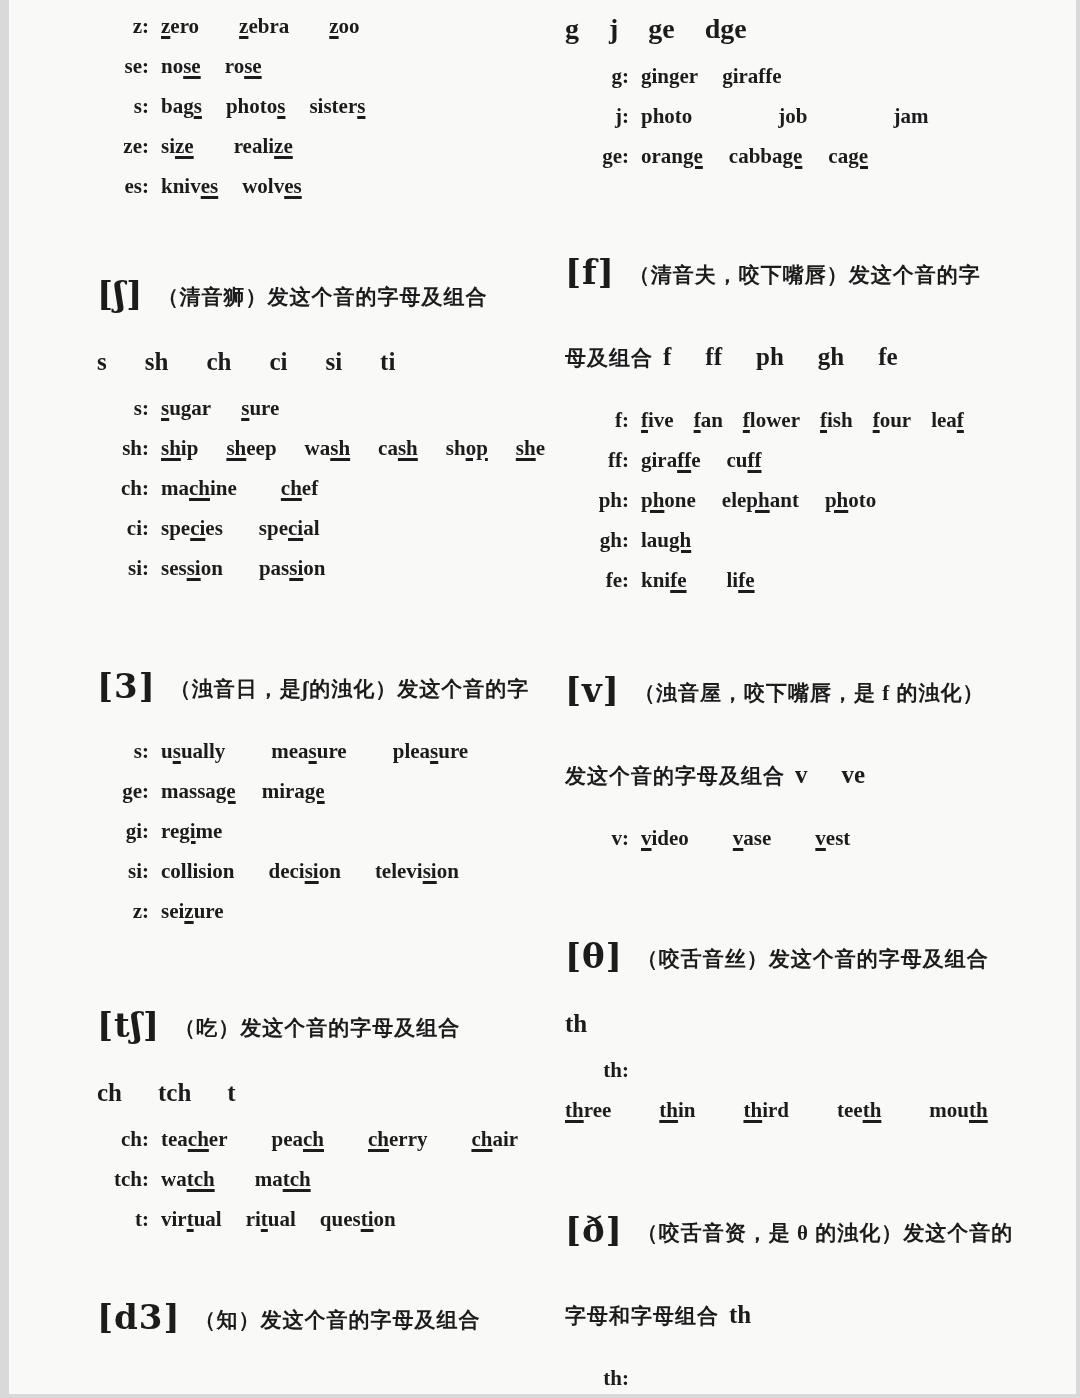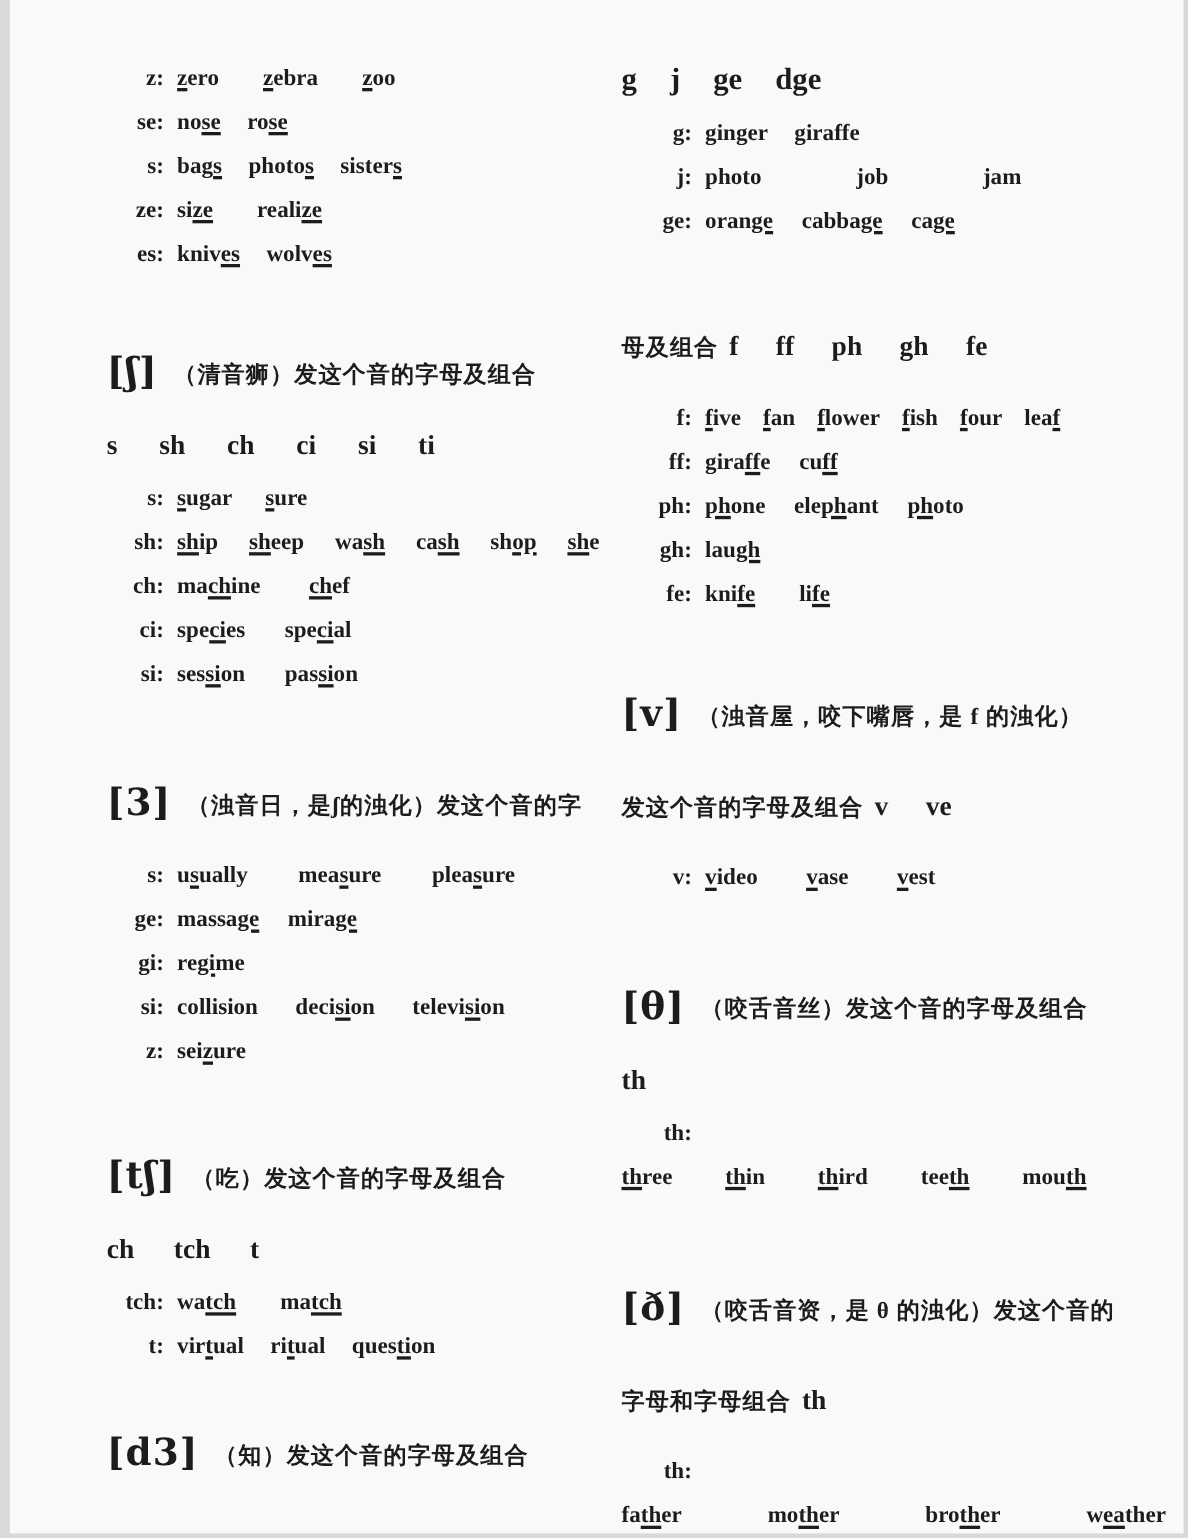--- a/index.html
+++ b/index.html
@@ -6,21 +6,21 @@
   body{
     width:1080px;height:1398px;position:relative;overflow:hidden;
     background:#d9d9d9;
     font-family:"Liberation Serif","DejaVu Serif",serif;
     color:#1c1c1c;
   }
   .paper{
     position:absolute;left:9px;right:4px;top:0;bottom:4px;
     background:#f9f9f8;
   }
-  .col{position:absolute;top:0;padding-top:6px;margin-top:44px;}
+  .col{position:absolute;top:0;padding-top:6px;}
   .col-left{left:88px;width:452px;}
   .col-right{left:556px;width:446px;}
 
   .section{margin:0;}
   .col-left  > .section:nth-child(2){margin-top:48px}
   .col-left  > .section:nth-child(3){margin-top:58px}
   .col-left  > .section:nth-child(4){margin-top:54px}
   .col-left  > .section:nth-child(5){margin-top:38px}
   .col-right > .section:nth-child(2){margin-top:56px}
   .col-right > .section:nth-child(3){margin-top:50px}
@@ -82,35 +82,37 @@
         <span class="hline"><span class="sym">[3]</span><span class="cn">（浊音日，是ʃ的浊化）发这个音的字</span></span>
         <p class="entry" style="--gap: 46px;"><span class="label">s:</span><span class="word">u<span class="u">s</span>ually</span><span class="word">mea<span class="u">s</span>ure</span><span class="word">plea<span class="u">s</span>ure</span></p>
         <p class="entry" style="--gap: 26px;"><span class="label">ge:</span><span class="word">massa<span class="u">ge</span></span><span class="word">mira<span class="u">ge</span></span></p>
         <p class="entry" style="--gap: 24px;"><span class="label">gi:</span><span class="word">re<span class="u">gi</span>me</span></p>
         <p class="entry" style="--gap: 34px;"><span class="label">si:</span><span class="word">collision</span><span class="word">deci<span class="u">si</span>on</span><span class="word">televi<span class="u">si</span>on</span></p>
         <p class="entry" style="--gap: 24px;"><span class="label">z:</span><span class="word">sei<span class="u">z</span>ure</span></p>
       </div>
       <div class="section">
         <span class="hline"><span class="sym">[tʃ]</span><span class="cn">（吃）发这个音的字母及组合</span></span>
         <span class="hline letters-line"><span class="letter-group"><span class="letter" style="margin-right: 36px;">ch</span><span class="letter" style="margin-right: 36px;">tch</span><span class="letter">t</span></span></span>
+        <p class="entry" style="--gap: 44px;"><span class="label">ch:</span><span class="word">tea<span class="u">ch</span>er</span><span class="word">pea<span class="u">ch</span></span><span class="word"><span class="u">ch</span>erry</span><span class="word"><span class="u">ch</span>air</span></p>
         <p class="entry" style="--gap: 40px;"><span class="label">tch:</span><span class="word">wa<span class="u">tch</span></span><span class="word">ma<span class="u">tch</span></span></p>
         <p class="entry" style="--gap: 24px;"><span class="label">t:</span><span class="word">vir<span class="u">t</span>ual</span><span class="word">ri<span class="u">t</span>ual</span><span class="word">ques<span class="u">ti</span>on</span></p>
       </div>
       <div class="section">
         <span class="hline"><span class="sym">[d3]</span><span class="cn">（知）发这个音的字母及组合</span></span>
       </div>
     </div>
   <div class="col col-right">
       <div class="section">
         <span class="hline letters-line"><span class="letter-group"><span class="letter big" style="margin-right: 30px;">g</span><span class="letter big" style="margin-right: 30px;">j</span><span class="letter big" style="margin-right: 30px;">ge</span><span class="letter big">dge</span></span></span>
         <p class="entry" style="--gap: 24px;"><span class="label">g:</span><span class="word">ginger</span><span class="word">giraffe</span></p>
         <p class="entry" style="--gap: 86px;"><span class="label">j:</span><span class="word">photo</span><span class="word">job</span><span class="word">jam</span></p>
         <p class="entry" style="--gap: 26px;"><span class="label">ge:</span><span class="word">oran<span class="u">ge</span></span><span class="word">cabba<span class="u">ge</span></span><span class="word">ca<span class="u">ge</span></span></p>
       </div>
       <div class="section">
+        <span class="hline"><span class="sym">[f]</span><span class="cn">（清音夫，咬下嘴唇）发这个音的字</span></span>
         <span class="hline"><span class="cn">母及组合</span><span class="letter-group"><span class="letter" style="margin-right: 34px;">f</span><span class="letter" style="margin-right: 34px;">ff</span><span class="letter" style="margin-right: 34px;">ph</span><span class="letter" style="margin-right: 34px;">gh</span><span class="letter">fe</span></span></span>
         <p class="entry" style="--gap: 20px;"><span class="label">f:</span><span class="word"><span class="u">f</span>ive</span><span class="word"><span class="u">f</span>an</span><span class="word"><span class="u">f</span>lower</span><span class="word"><span class="u">f</span>ish</span><span class="word"><span class="u">f</span>our</span><span class="word">lea<span class="u">f</span></span></p>
         <p class="entry" style="--gap: 26px;"><span class="label">ff:</span><span class="word">gira<span class="u">ff</span>e</span><span class="word">cu<span class="u">ff</span></span></p>
         <p class="entry" style="--gap: 26px;"><span class="label">ph:</span><span class="word"><span class="u">ph</span>one</span><span class="word">ele<span class="u">ph</span>ant</span><span class="word"><span class="u">ph</span>oto</span></p>
         <p class="entry" style="--gap: 24px;"><span class="label">gh:</span><span class="word">lau<span class="u">gh</span></span></p>
         <p class="entry" style="--gap: 40px;"><span class="label">fe:</span><span class="word">kni<span class="u">fe</span></span><span class="word">li<span class="u">fe</span></span></p>
       </div>
       <div class="section">
         <span class="hline"><span class="sym">[v]</span><span class="cn">（浊音屋，咬下嘴唇，是 f 的浊化）</span></span>
         <span class="hline"><span class="cn">发这个音的字母及组合</span><span class="letter-group"><span class="letter" style="margin-right: 34px;">v</span><span class="letter">ve</span></span></span>

